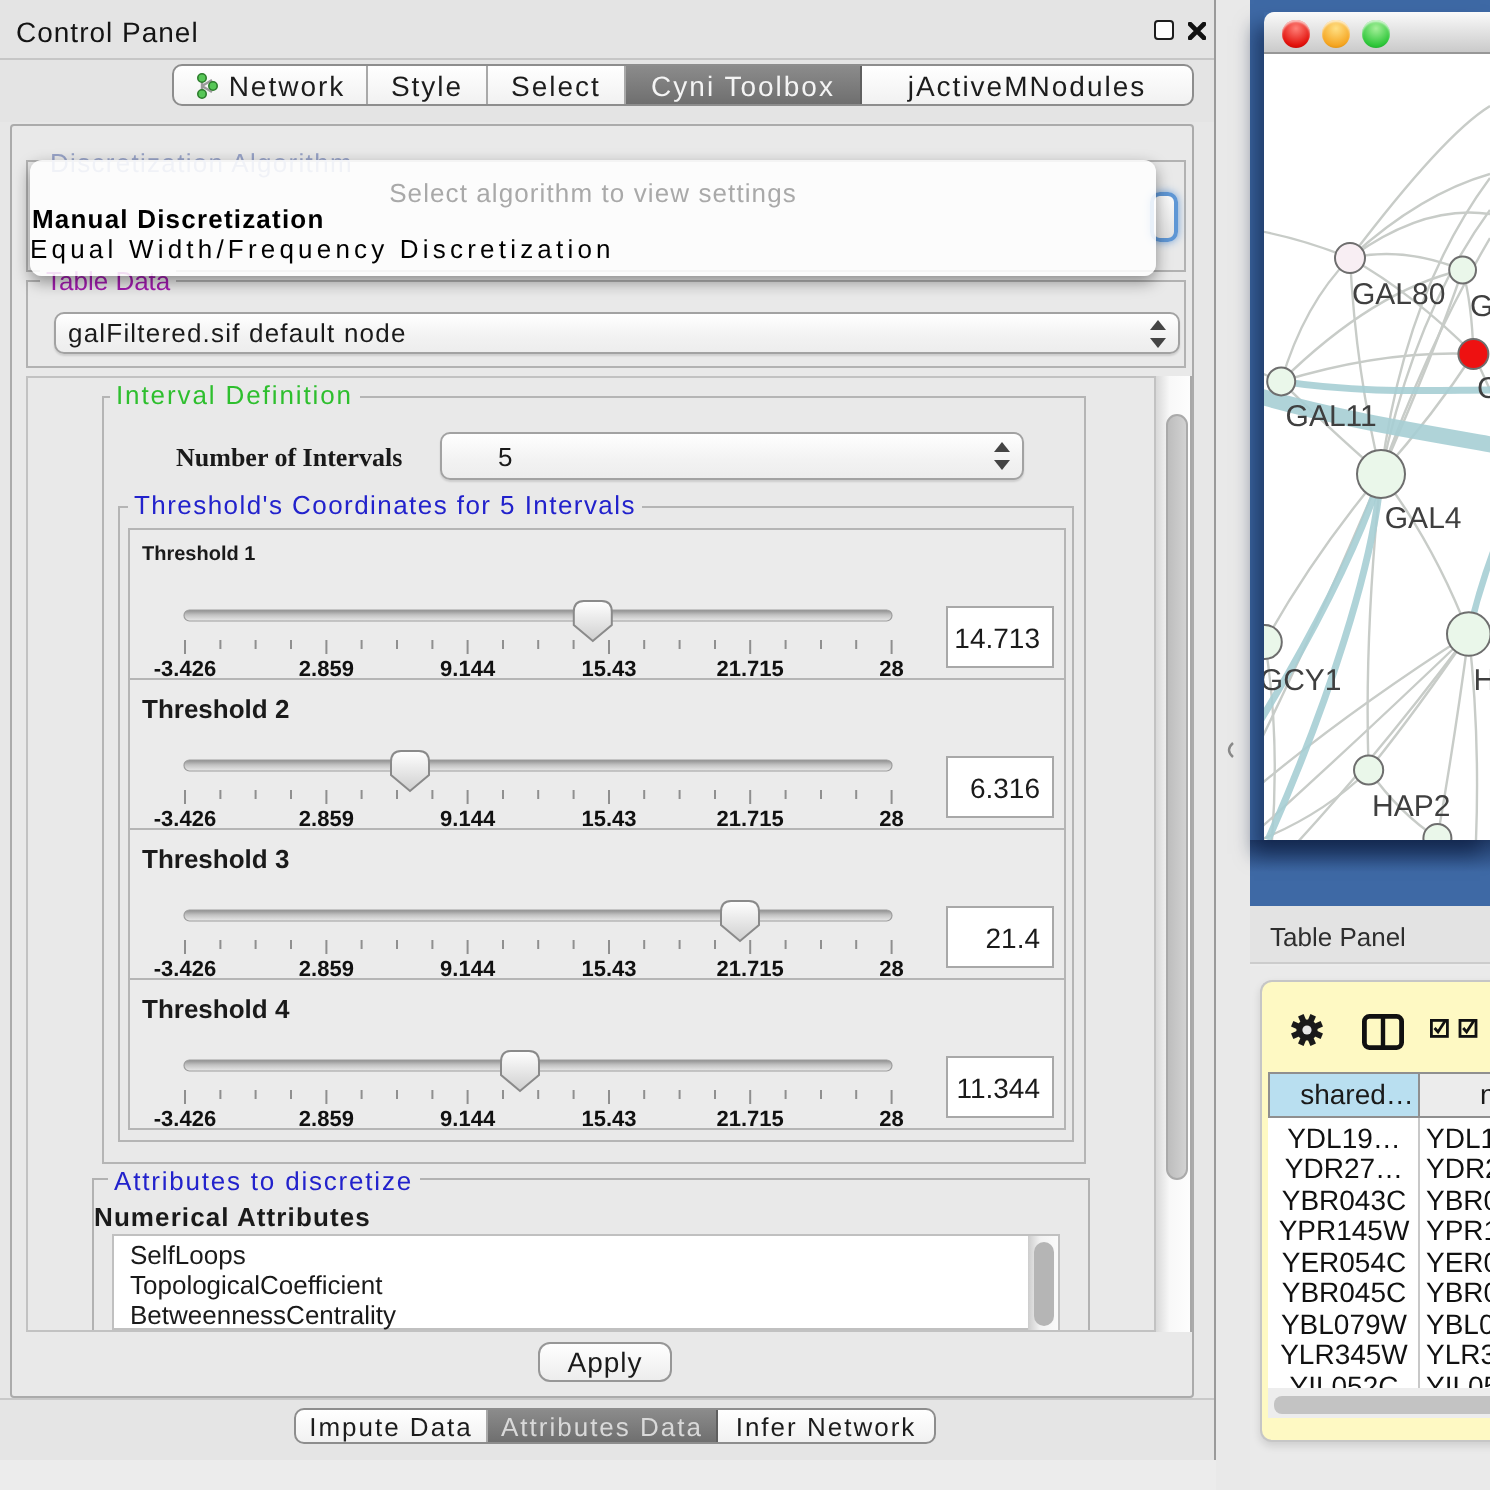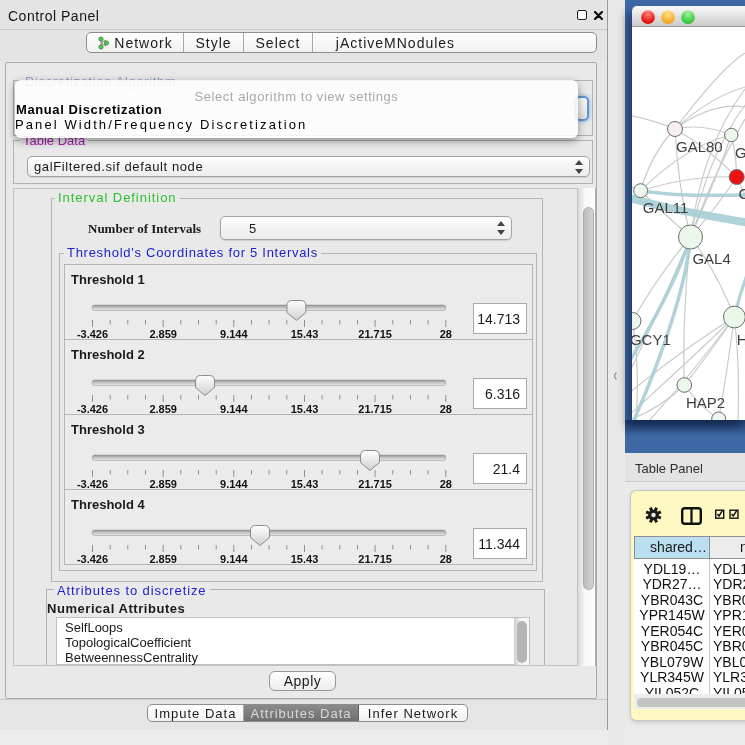--- a/index.html
+++ b/index.html
@@ -41,58 +41,59 @@
     <div style="width:97px;">
       <svg width="13" height="14" viewBox="0 0 13 14" style="margin-right:4px;">
         <path d="M4 3 L4 11 M4 7 L9 4 M4 7 L9 10" stroke="#9a9a9a" stroke-width="1.2" fill="none"></path>
         <circle cx="4" cy="3" r="2.1" fill="#57c757" stroke="#2c7d2c" stroke-width="0.8"></circle>
         <circle cx="4" cy="11" r="2.1" fill="#57c757" stroke="#2c7d2c" stroke-width="0.8"></circle>
         <circle cx="9.5" cy="7" r="2.1" fill="#57c757" stroke="#2c7d2c" stroke-width="0.8"></circle>
       </svg>
       Network</div>
     <div style="width:60px;">Style</div>
     <div style="width:69px;">Select</div>
+    <div class="sel" style="width:118px;">Cyni Toolbox</div>
     <div style="width:165px;">jActiveMNodules</div>
   </div>
 
   <div class="abs" style="left:5px;top:62px;width:592px;height:637px;border:1px solid #ababab;background:#e9e9e9;border-radius:2px;"></div>
 
   <div class="grp" style="left:13px;top:80px;width:580px;height:56px;"></div>
   <div class="abs" style="left:25px;top:74px;font-size:13px;color:#97a2c6;letter-spacing:0.65px;text-align:center;">Discretization Algorithm</div>
 
   <div class="abs" style="left:575px;top:96px;width:14px;height:25px;border-radius:5px;border:2.5px solid #5f97d5;background:linear-gradient(#fafafa,#e2e2e2);box-shadow:0 0 4px #6fa0d8;"></div>
 
   <div class="grp" style="left:13px;top:140px;width:580px;height:44px;"></div>
   <div class="gtitle" style="left:20px;top:134px;color:#a21caf;">Table Data</div>
   <div class="combo" style="left:27px;top:156px;width:563px;height:21px;">
     <div class="abs" style="left:6px;top:0;line-height:20px;font-size:13px;letter-spacing:0.6px;">galFiltered.sif default node</div>
     <div class="stepper"></div>
   </div>
 
   <div class="abs" style="left:15px;top:80px;width:563px;height:58px;background:rgba(255,255,255,0.86);border-radius:6px;box-shadow:0 3px 8px rgba(0,0,0,0.4);z-index:30;"></div>
   <div class="abs" style="left:15px;top:89px;width:563px;text-align:center;font-size:13px;color:#a9a9a9;z-index:31;letter-spacing:0.55px;">Select algorithm to view settings</div>
   <div class="abs" style="left:16px;top:102px;font-size:13px;font-weight:bold;color:#000;z-index:31;letter-spacing:0.6px;">Manual Discretization</div>
-  <div class="abs" style="left:15px;top:117px;font-size:13px;color:#000;z-index:31;letter-spacing:2.1px;">Panel Width/Frequency Discretization</div>
+  <div class="abs" style="left:15px;top:117px;font-size:13px;color:#000;z-index:31;letter-spacing:2.1px;">Equal Width/Frequency Discretization</div>
 
   <div class="abs" style="left:13px;top:188px;width:565px;height:478px;border:1px solid #c2c2c2;background:#e9e9e9;overflow:hidden;">
 
     <div class="grp" style="left:37px;top:9px;width:492px;height:384px;border-color:#b5b5b5;"></div>
     <div class="gtitle" style="left:41px;top:2px;color:#2ebf2e;letter-spacing:0.95px;">Interval Definition</div>
 
     <div class="abs" style="left:74px;top:32px;font-size:13px;font-weight:bold;font-family:Liberation Serif, serif;">Number of Intervals</div>
     <div class="combo" style="left:206px;top:27px;width:292px;height:24px;">
       <div class="abs" style="left:28px;top:0;line-height:23px;font-size:13px;">5</div>
       <div class="stepper"></div>
     </div>
 
     <div class="grp" style="left:45px;top:64px;width:478px;height:318px;border-color:#b5b5b5;"></div>
     <div class="gtitle" style="left:50px;top:57px;color:#2222cc;letter-spacing:0.72px;">Threshold's Coordinates for 5 Intervals</div>
 
     <div class="trow" style="top:75px;">
-      <div class="abs" style="left:6px;top:7px;font-size:13px;font-weight:bold;">Threshold 1</div>
+      <div class="abs" style="left:6px;top:7px;font-size:10px;font-weight:bold;">Threshold 1</div>
       <svg class="abs" style="left:0;top:0;" width="467" height="74" viewBox="0 0 467 74">
         <defs>
             <linearGradient id="tg1" x1="0" y1="0" x2="0" y2="1">
           <stop offset="0" stop-color="#8e8e8e"></stop>
               <stop offset="0.45" stop-color="#c2c2c2"></stop>
               <stop offset="1" stop-color="#e9e9e9"></stop>
         </linearGradient>
         <linearGradient id="th1" x1="0" y1="0" x2="0" y2="1">
           <stop offset="0" stop-color="#ffffff"></stop>
               <stop offset="1" stop-color="#cfcfcf"></stop>

